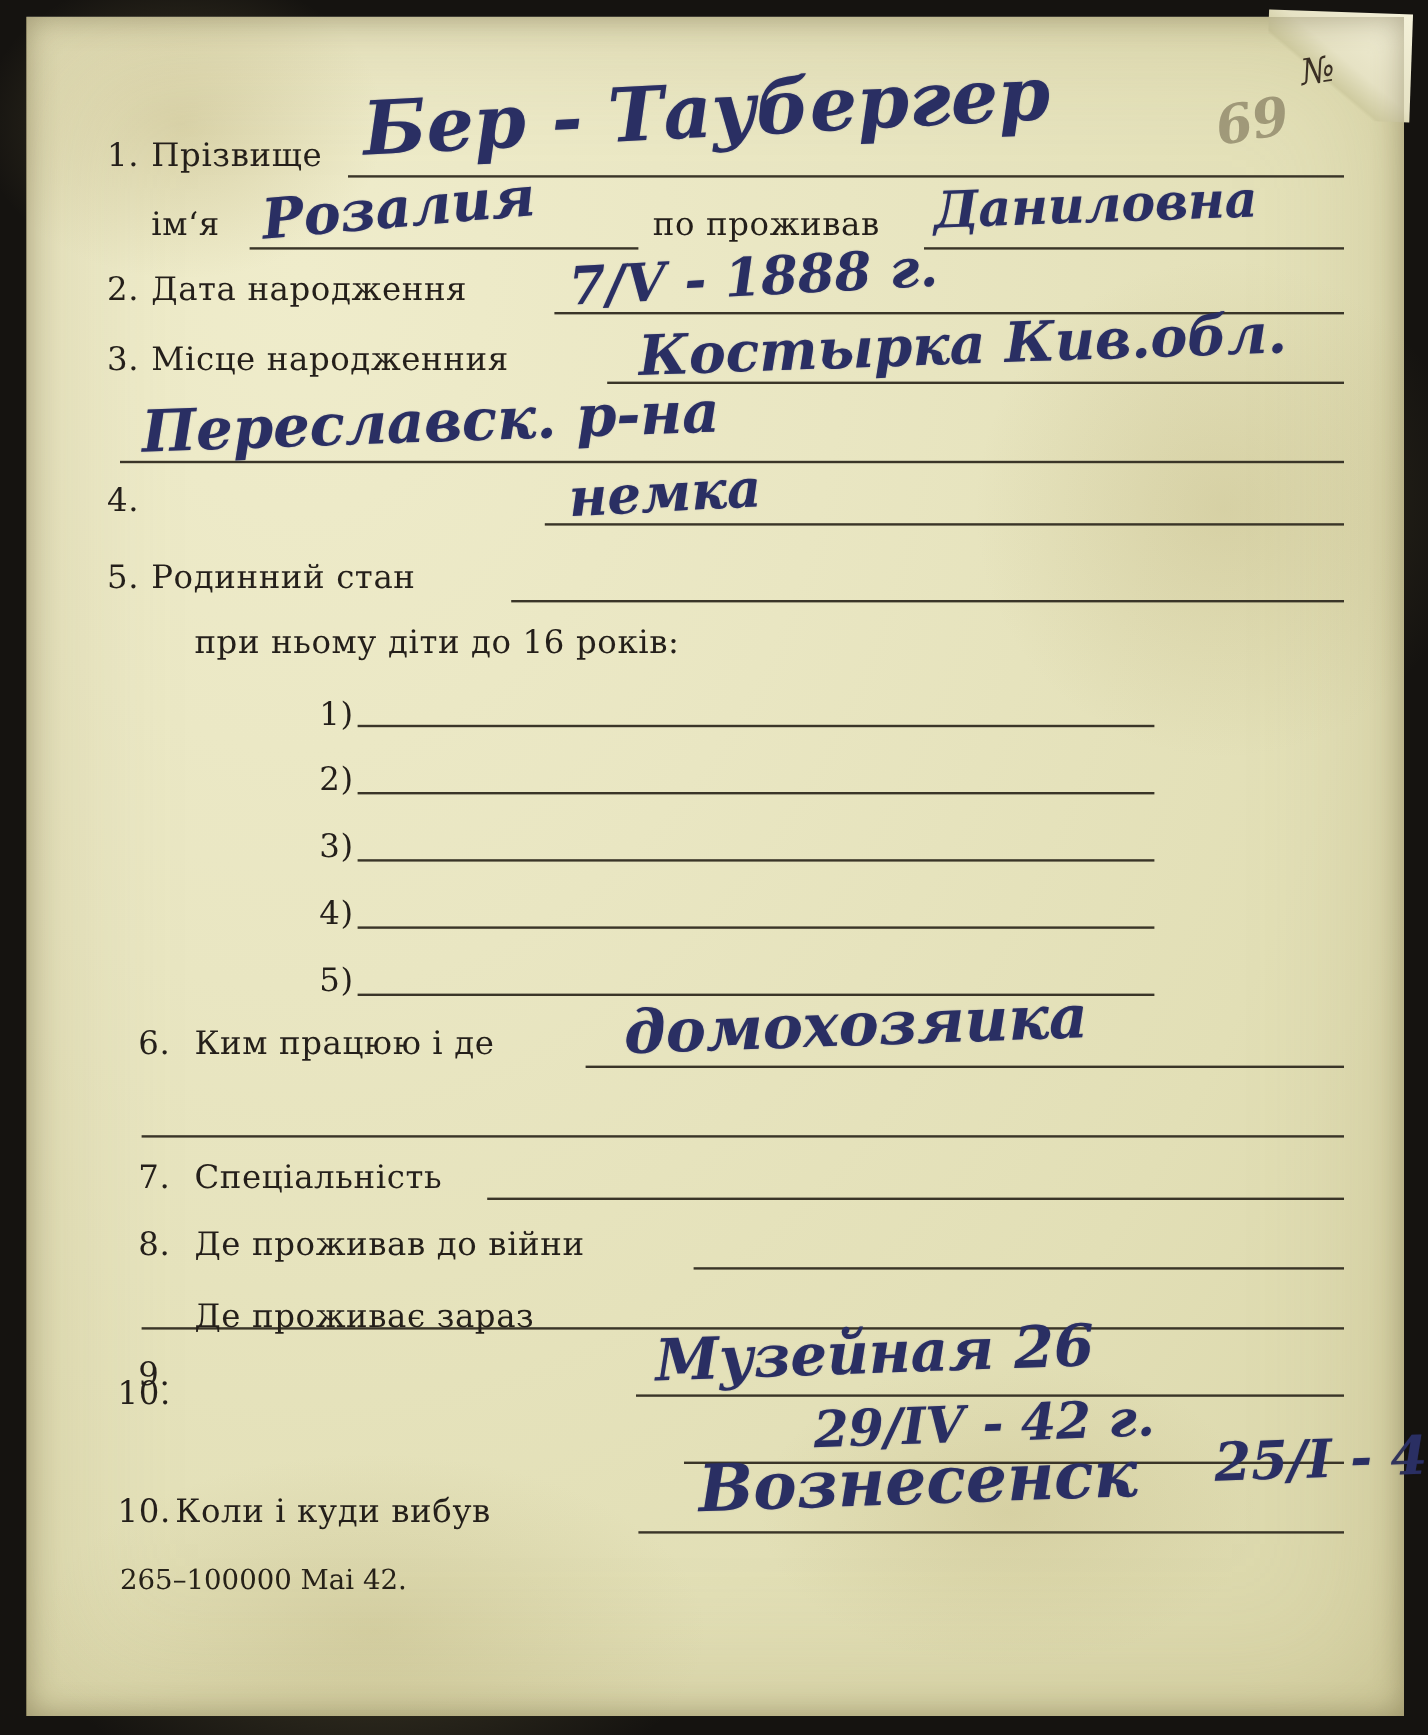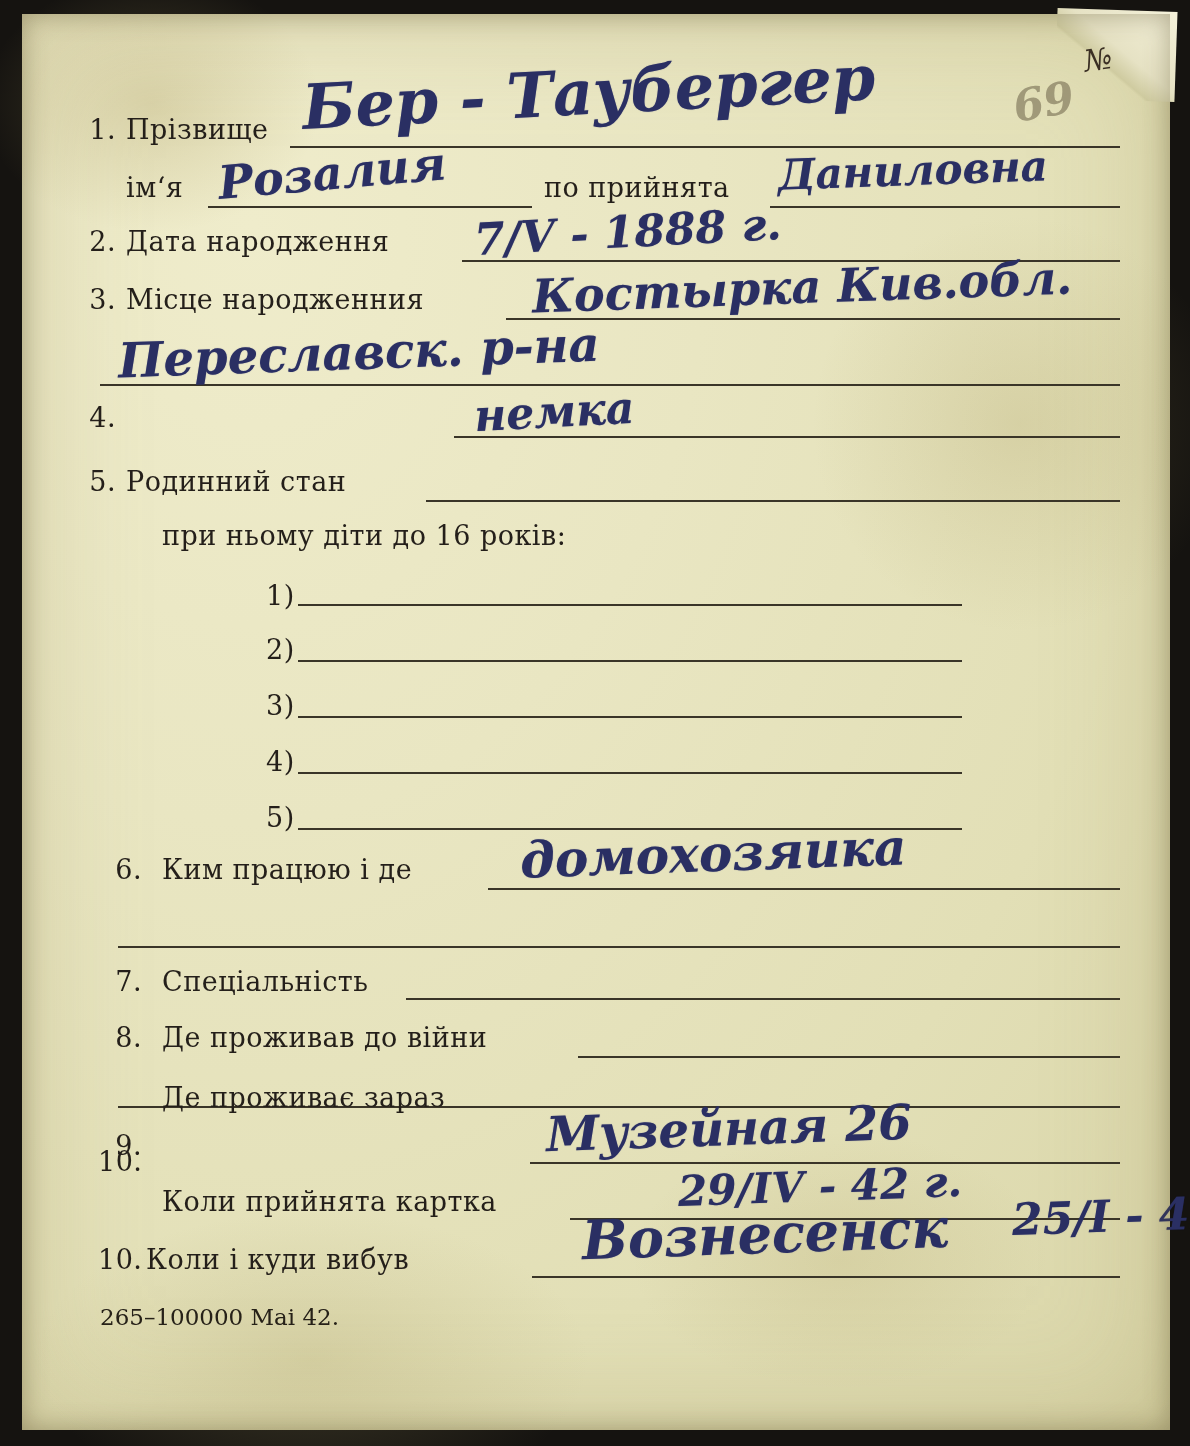--- a/index.html
+++ b/index.html
@@ -138,21 +138,21 @@
 
     <div class="printed num-col" style="left:60px; top:100px; width:34px;">1.</div>
     <div class="printed" style="left:104px; top:100px;">Прізвище</div>
     <div class="rule" style="left:268px; top:132px; width:830px;"></div>
     <div class="hand sk" style="left:280px; top:42px; font-size:62px;">Бер - Таубергер</div>
 
     <div class="printed" style="left:104px; top:158px;">ім‘я</div>
     <div class="rule" style="left:186px; top:192px; width:324px;"></div>
     <div class="hand sk2" style="left:196px; top:132px; font-size:46px;">Розалия</div>
 
-    <div class="printed" style="left:522px; top:158px;">по прийнята</div>
+    <div class="printed" style="left:522px; top:158px;">по проживав</div>
     <div class="rule" style="left:748px; top:192px; width:350px;"></div>
     <div class="hand sk3" style="left:756px; top:132px; font-size:42px;">Даниловна</div>
 
     <div class="printed num-col" style="left:60px; top:212px; width:34px;">2.</div>
     <div class="printed" style="left:104px; top:212px;">Дата народження</div>
     <div class="rule" style="left:440px; top:246px; width:658px;"></div>
     <div class="hand sk" style="left:452px; top:192px; font-size:44px;">7/V - 1888 г.</div>
 
     <div class="printed num-col" style="left:60px; top:270px; width:34px;">3.</div>
     <div class="printed" style="left:104px; top:270px;">Місце народженния</div>
@@ -209,21 +209,20 @@
     <div class="rule" style="left:556px; top:1042px; width:542px;"></div>
     <div class="hand" style="left:572px; top:1004px; font-size:38px;"></div>
     <div class="rule" style="left:96px; top:1092px; width:1002px;"></div>
 
     <div class="printed num-col" style="left:86px; top:1116px; width:34px;">9.</div>
     <div class="printed" style="left:140px; top:1068px;">Де проживає зараз</div>
     <div class="rule" style="left:508px; top:1148px; width:590px;"></div>
     <div class="hand sk3" style="left:524px; top:1086px; font-size:48px;">Музейная 26</div>
 
     <div class="printed num-col" style="left:76px; top:1132px; width:44px;">10.</div>
-    <div class="printed" style="left:140px; top:1172px;">Коли прийнята картка</div>
     <div class="rule" style="left:548px; top:1204px; width:550px;"></div>
     <div class="hand sk3" style="left:656px; top:1148px; font-size:42px;">29/IV - 42 г.</div>
 
     <div class="printed num-col" style="left:76px; top:1230px; width:44px;">10.</div>
     <div class="printed" style="left:124px; top:1230px;">Коли і куди вибув</div>
     <div class="rule" style="left:510px; top:1262px; width:588px;"></div>
     <div class="hand sk3" style="left:560px; top:1188px; font-size:54px;">Вознесенск</div>
     <div class="hand sk3" style="left:990px; top:1176px; font-size:44px;">25/I - 43г</div>
 
     <div id="footer-note">265–100000 Mai 42.</div>

